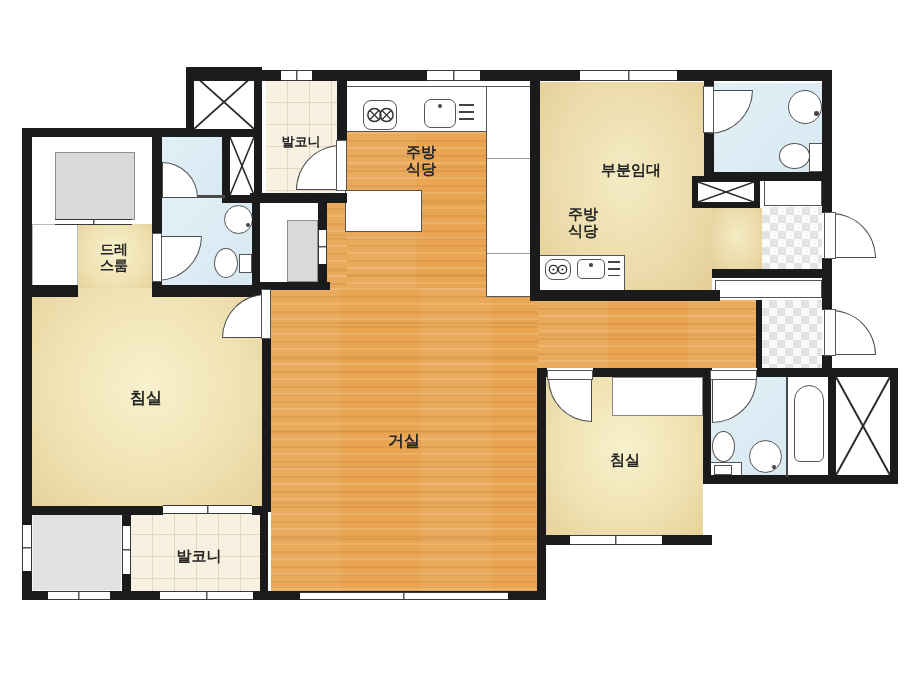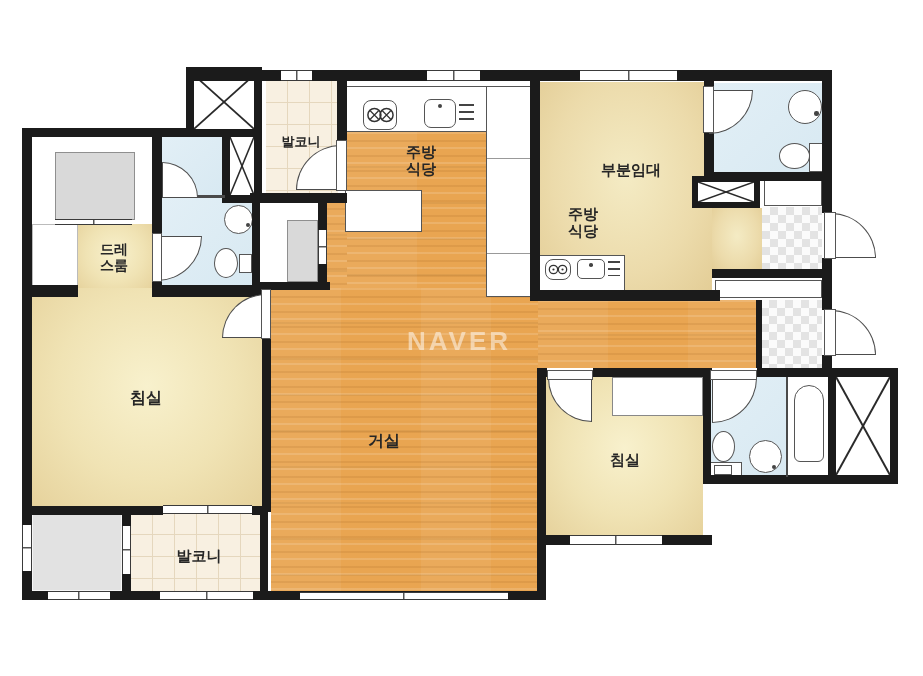--- a/index.html
+++ b/index.html
@@ -268,18 +268,17 @@
   <div class="lbl" style="left:631px;top:170px;font-size:15px;">부분임대</div>
   <div class="lbl" style="left:583px;top:222px;font-size:15px;">
     <div>주방</div>
     <div>식당</div>
   </div>
   <div class="lbl" style="left:114px;top:257px;font-size:14px;">
     <div>드레</div>
     <div>스룸</div>
   </div>
   <div class="lbl" style="left:146px;top:398px;font-size:16px;">침실</div>
-  <div class="lbl" style="left:384px;top:441px;font-size:16px;">거실</div>
+  <div class="lbl" style="left:404px;top:441px;font-size:16px;">거실</div>
   <div class="lbl" style="left:625px;top:460px;font-size:15px;">침실</div>
   <div class="lbl" style="left:199px;top:556px;font-size:15px;">발코니</div>
 
-  <div class="watermark" style="left:459px;top:341px;">NAVER</div>
 </div>
 
 </body></html>

